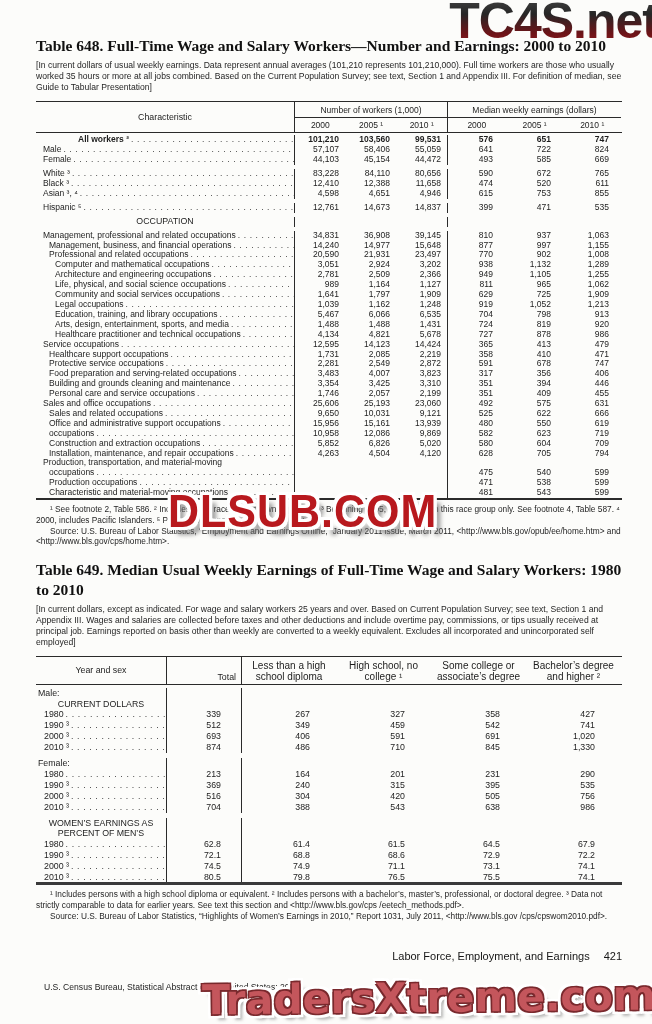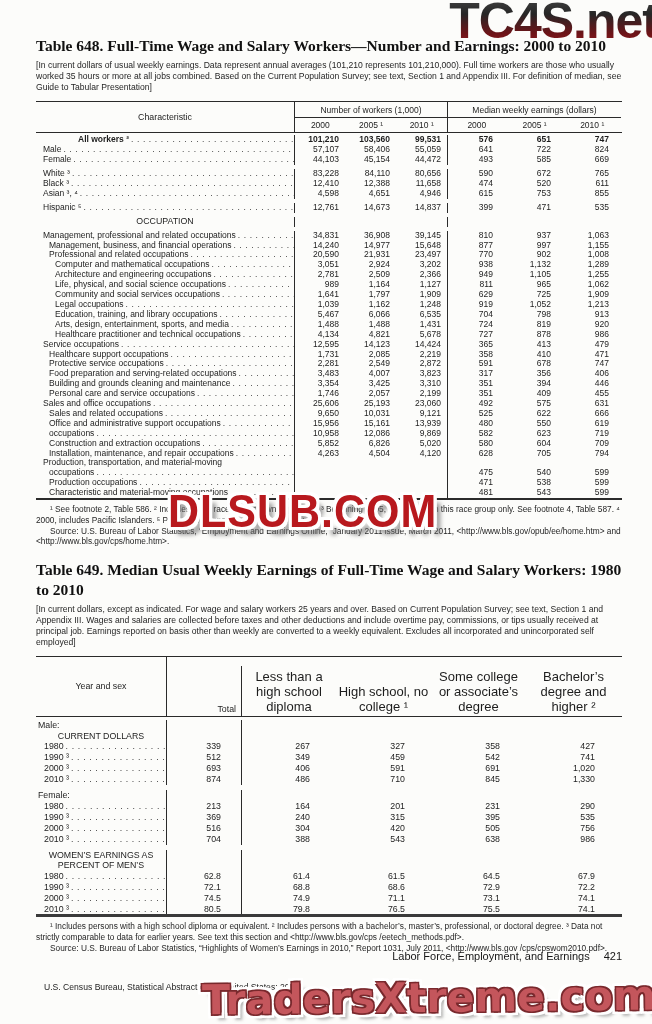--- a/index.html
+++ b/index.html
@@ -42,21 +42,21 @@
   .fn{font-size:8.3px;line-height:1.3;margin:4px 0 0 0;text-indent:14px;color:#1f1f1f;}
   .fn.src{margin-top:0;}
 
   
   .t649{border-bottom:3px solid #3a3a3a;}
   .t649-head{display:flex;border-bottom:1px solid #2a2a2a;}
   .h-stub649{width:130px;display:flex;align-items:center;justify-content:center;font-size:8.8px;}
   .h-total{width:75px;box-sizing:border-box;border-left:1px solid #2a2a2a;display:flex;
            align-items:flex-end;justify-content:flex-end;padding:3px 5px 2px 0;font-size:8.8px;}
   .h-col{width:95px;box-sizing:border-box;display:flex;align-items:flex-end;justify-content:center;
-         text-align:center;font-size:13px;padding:3px 2px 2px 2px;margin-top:9px;}
+         text-align:center;font-size:10px;padding:3px 2px 2px 2px;}
   .t649-body{padding-top:3px;}
   .row649{display:flex;align-items:stretch;line-height:10.9px;font-size:8.8px;}
   .row649.gap{padding-top:5px;}
   .stub649{width:130px;display:flex;align-items:baseline;overflow:hidden;box-sizing:border-box;}
   .stub649.sec{display:block;text-align:center;font-size:8.8px;line-height:10.6px;}
   .yl{white-space:nowrap;padding-left:8px;}
   .gl{white-space:nowrap;padding-left:2px;}
   .ct{width:75px;box-sizing:border-box;text-align:right;padding-right:20px;}
   .cc{width:95px;box-sizing:border-box;text-align:right;padding-right:26px;}
 

